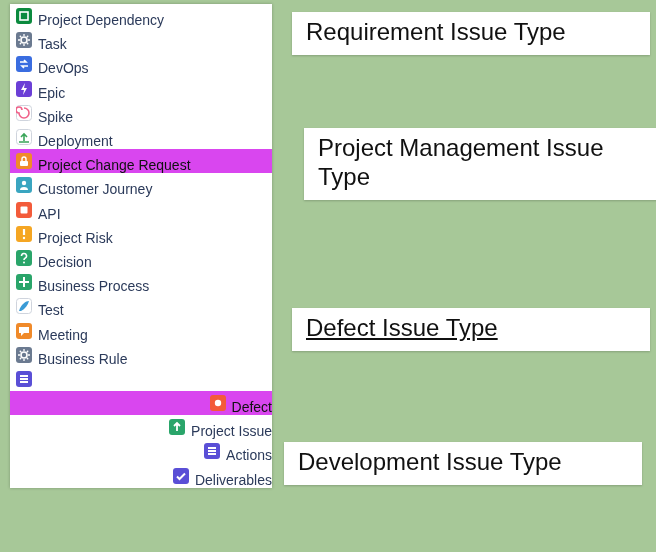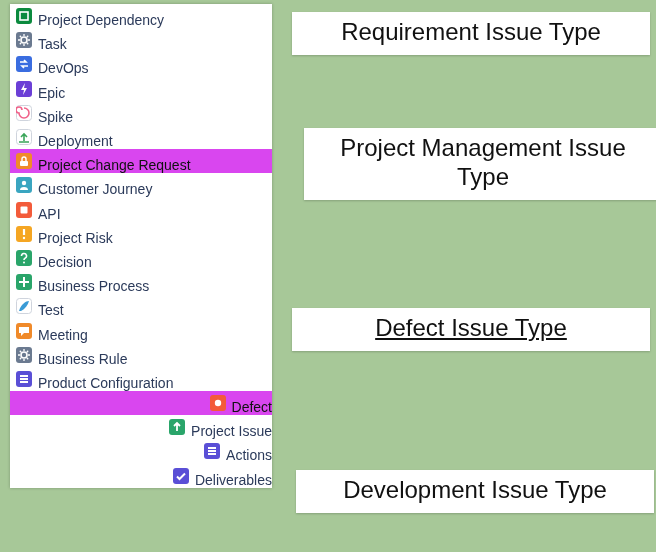--- a/index.html
+++ b/index.html
@@ -55,26 +55,25 @@
 
   .callout {
     position: absolute;
     background: #ffffff;
     font-size: 24px;
     color: #111;
     padding: 6px 14px 8px 14px;
     line-height: 1.2;
     box-shadow: 0 1px 2px rgba(0,0,0,0.2);
     font-family:  -apple-system, BlinkMacSystemFont, "Segoe UI", Arial, sans-serif;
-    text-align: center;
   }
   #callout-0 { left: 292px; top: 12px;  width: 330px; }
   #callout-1 { left: 304px; top: 128px; width: 330px; }
   #callout-2 { left: 292px; top: 308px; width: 330px; text-decoration: underline; }
-  #callout-3 { left: 296px; top: 442px; width: 330px; margin-top: 28px; }
+  #callout-3 { left: 284px; top: 442px; width: 330px; }
 </style>
 </head>
 <body>
 
 <div class="canvas">
 
   <div class="sidebar" id="sidebar">
       <div class="row">
         <span class="icon">
           <svg width="16" height="16" viewBox="0 0 16 16">
@@ -216,21 +215,20 @@
         </span>
         <span class="label">Business Rule</span>
       </div>
       <div class="row">
         <span class="icon">
           <svg width="16" height="16" viewBox="0 0 16 16">
             <rect x="0" y="0" width="16" height="16" rx="3" fill="#5a4fd6"></rect>
             <path d="M4 5 h8 M4 8 h8 M4 11 h8" stroke="#ffffff" stroke-width="1.8"></path>
           </svg>
         </span>
-        <span class="label">Product Configuration</span>
       </div>
       <div class="row selected indent">
         <span class="icon">
           <svg width="16" height="16" viewBox="0 0 16 16">
             <rect x="0" y="0" width="16" height="16" rx="3" fill="#f35b3a"></rect>
             <circle cx="8" cy="8" r="3.2" fill="#ffffff"></circle>
           </svg>
         </span>
         <span class="label">Defect</span>
       </div>

